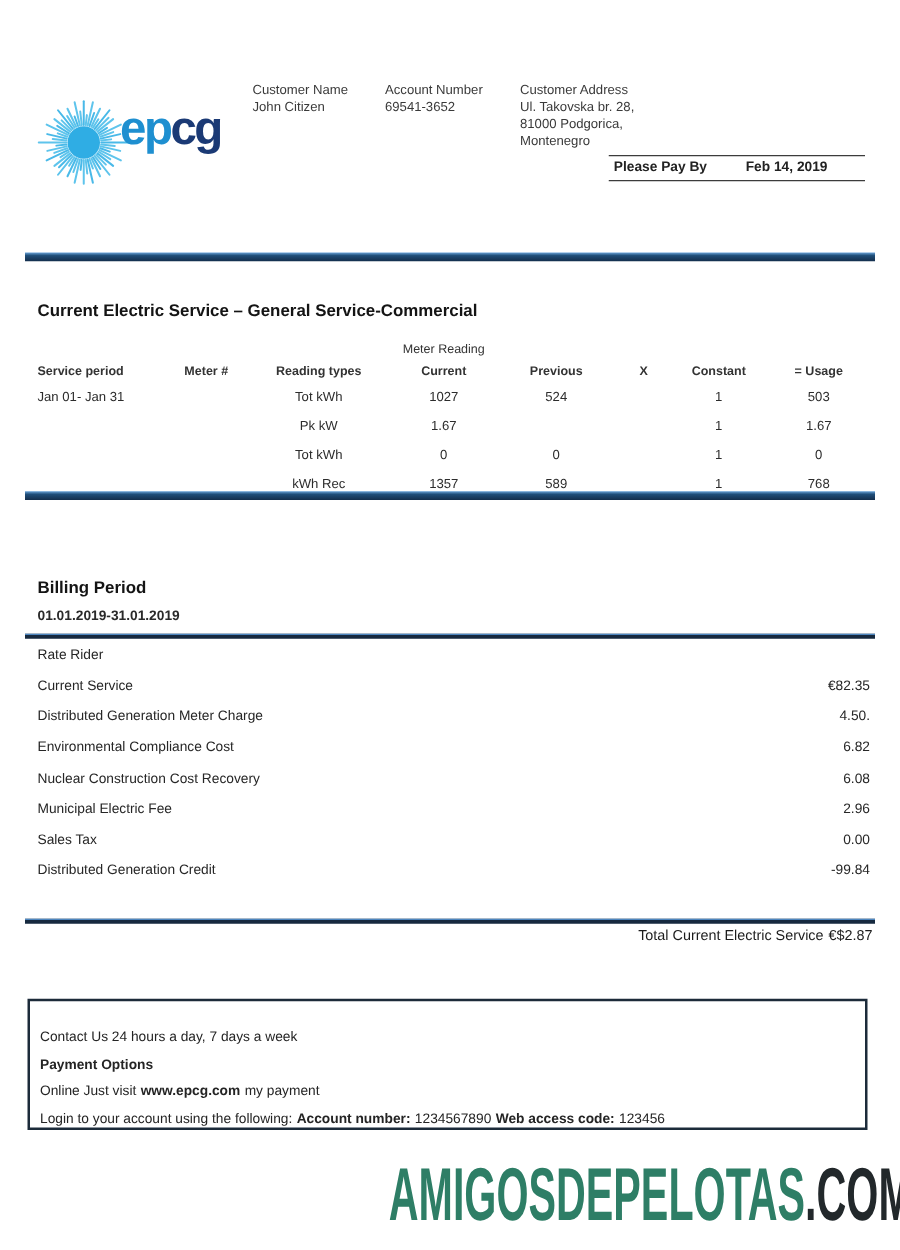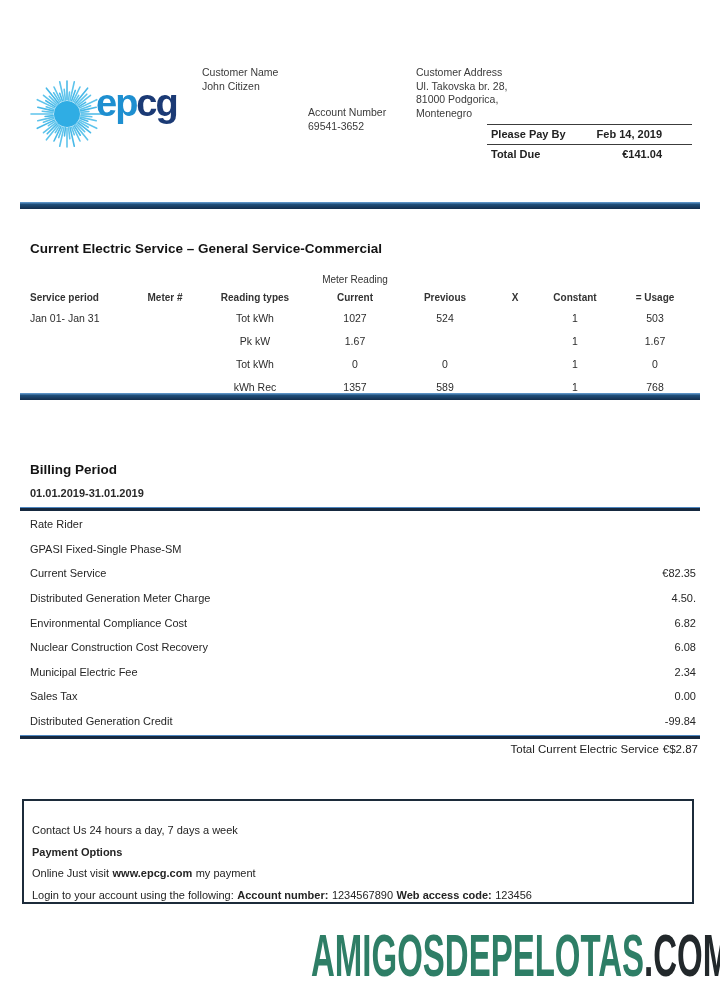--- a/index.html
+++ b/index.html
@@ -134,41 +134,37 @@
       </svg>
     <div class="logo-text">
       <span class="logo-ep">ep</span><span class="logo-cg">cg</span>
     </div>
   </div>
 
   <div class="info-col" style="left:202px;">
     <div class="lbl">Customer Name</div>
     <div>John Citizen</div>
   </div>
-  <div class="info-col" style="left:308px;margin-top:40px;">
+  <div class="info-col" style="left:308px;">
     <div class="lbl">Account Number</div>
     <div>69541-3652</div>
   </div>
   <div class="info-col" style="left:416px;">
     <div class="lbl">Customer Address</div>
     <div>
         <div class="addr-line">Ul. Takovska br. 28,</div>
         <div class="addr-line">81000 Podgorica,</div>
         <div class="addr-line">Montenegro</div>
       </div>
   </div>
 
   <div class="paytable">
     <div class="payrow">
       <span>Please Pay By</span>
       <span>Feb 14, 2019</span>
-    </div>
-    <div class="payrow last">
-      <span>Total Due</span>
-      <span>€141.04</span>
     </div>
   </div>
 
   <div class="bar" style="top:202px;"></div>
 
   <div class="section-title">Current Electric Service – General Service-Commercial</div>
   <div class="meter-reading-label">Meter Reading</div>
   <div class="mgrid mhead-row">
       <div class="mcell mhead c0">Service period</div>
       <div class="mcell mhead c1">Meter #</div>
@@ -219,42 +215,38 @@
   <div class="billing-title">Billing Period</div>
   <div class="billing-period">01.01.2019-31.01.2019</div>
 
   <div class="rule" style="top:507px;"></div>
   <div class="charges">
       <div class="charge-row">
         <div class="charge-label">Rate Rider</div>
         <div class="charge-value"></div>
       </div>
       <div class="charge-row">
-        <div class="charge-label">GPASI Fixed-Single Phase-SM</div>
-        <div class="charge-value"></div>
-      </div>
-      <div class="charge-row">
         <div class="charge-label">Current Service</div>
         <div class="charge-value">€82.35</div>
       </div>
       <div class="charge-row">
         <div class="charge-label">Distributed Generation Meter Charge</div>
         <div class="charge-value">4.50.</div>
       </div>
       <div class="charge-row">
         <div class="charge-label">Environmental Compliance Cost</div>
         <div class="charge-value">6.82</div>
       </div>
       <div class="charge-row">
         <div class="charge-label">Nuclear Construction Cost Recovery</div>
         <div class="charge-value">6.08</div>
       </div>
       <div class="charge-row">
         <div class="charge-label">Municipal Electric Fee</div>
-        <div class="charge-value">2.34</div>
+        <div class="charge-value">2.96</div>
       </div>
       <div class="charge-row">
         <div class="charge-label">Sales Tax</div>
         <div class="charge-value">0.00</div>
       </div>
       <div class="charge-row">
         <div class="charge-label">Distributed Generation Credit</div>
         <div class="charge-value">-99.84</div>
       </div>
     </div>

